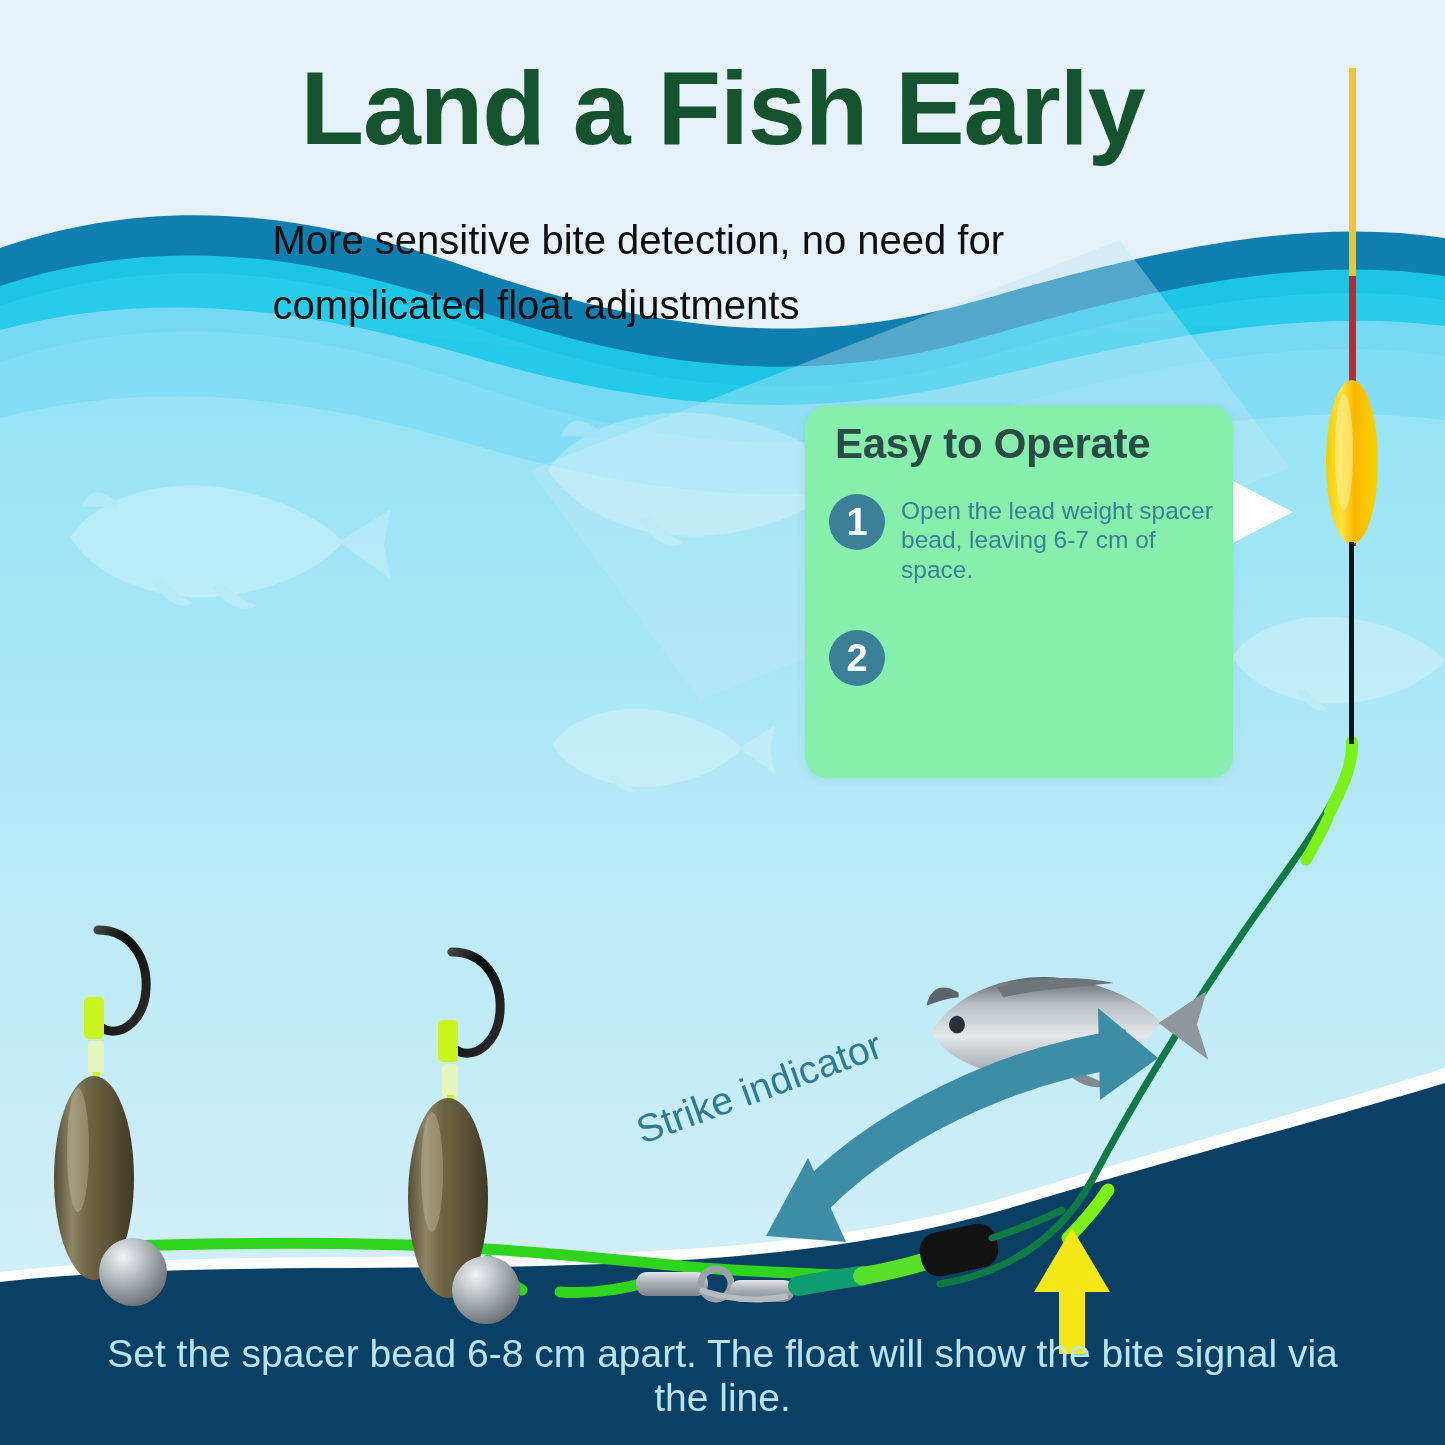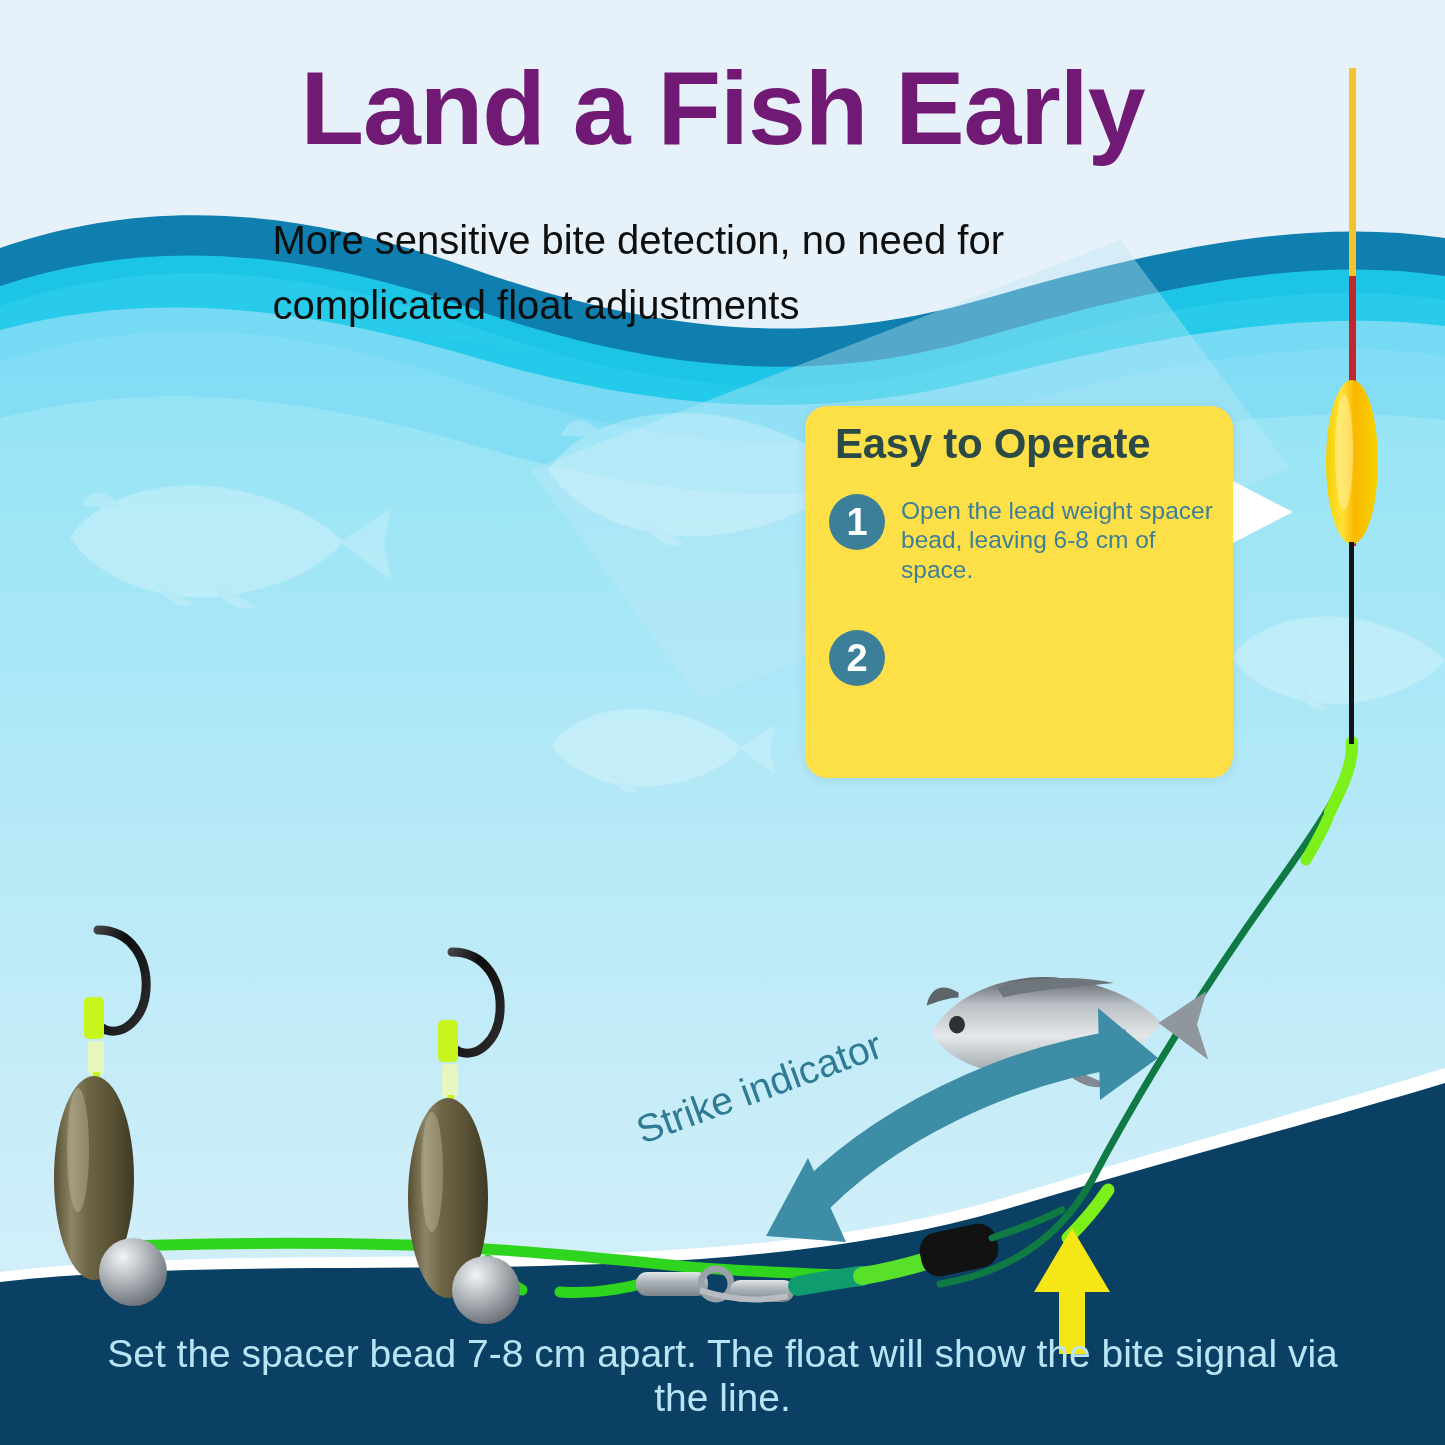--- a/index.html
+++ b/index.html
@@ -18,21 +18,21 @@
   svg.layer { width: 1445px; height: 1445px; display: block; }
 
   
   #title {
     position: absolute;
     left: 0; right: 0; top: 54px;
     text-align: center;
     font-size: 104px;
     font-weight: 700;
     letter-spacing: -1px;
-    color: #701a75;
+    color: #14532d;
     line-height: 1.05;
     z-index: 30;
   }
   #subtitle {
     position: absolute;
     left: 50%; transform: translateX(-50%);
     top: 208px;
     width: 900px;
     text-align: left;
     font-size: 40px;
@@ -40,21 +40,21 @@
     color: #0e0e0e;
     line-height: 1.62;
     z-index: 30;
   }
 
   
   #callout {
     position: absolute;
     left: 805px; top: 406px;
     width: 428px; height: 372px;
-    background: #fde047;
+    background: #86efac;
     border-radius: 22px;
     z-index: 40;
     box-shadow: 0 2px 10px rgba(20,60,80,0.10);
   }
   #callout-tail {
     position: absolute;
     left: 1231px; top: 480px;
     width: 0; height: 0;
     border-top: 32px solid transparent;
     border-bottom: 32px solid transparent;
@@ -297,25 +297,25 @@
 
   <div id="title">Land a Fish Early</div>
   <div id="subtitle">More sensitive bite detection, no need for complicated float adjustments</div>
 
   <div id="callout-tail"></div>
   <div id="callout">
     <div id="callout-title">Easy to Operate</div>
 
     <div class="step" id="step-1">
       <div class="step-badge">1</div>
-      <div class="step-text">Open the lead weight spacer bead, leaving 6-8 cm of space.</div>
+      <div class="step-text">Open the lead weight spacer bead, leaving 6-7 cm of space.</div>
     </div>
 
     <div class="step" id="step-2">
       <div class="step-badge">2</div>
     </div>
   </div>
 
   <div id="strike-label">Strike indicator</div>
 
-  <div id="caption">Set the spacer bead 7-8 cm apart. The float will show the bite signal via the line.</div>
+  <div id="caption">Set the spacer bead 6-8 cm apart. The float will show the bite signal via the line.</div>
 
 </div>
 
 </body></html>

